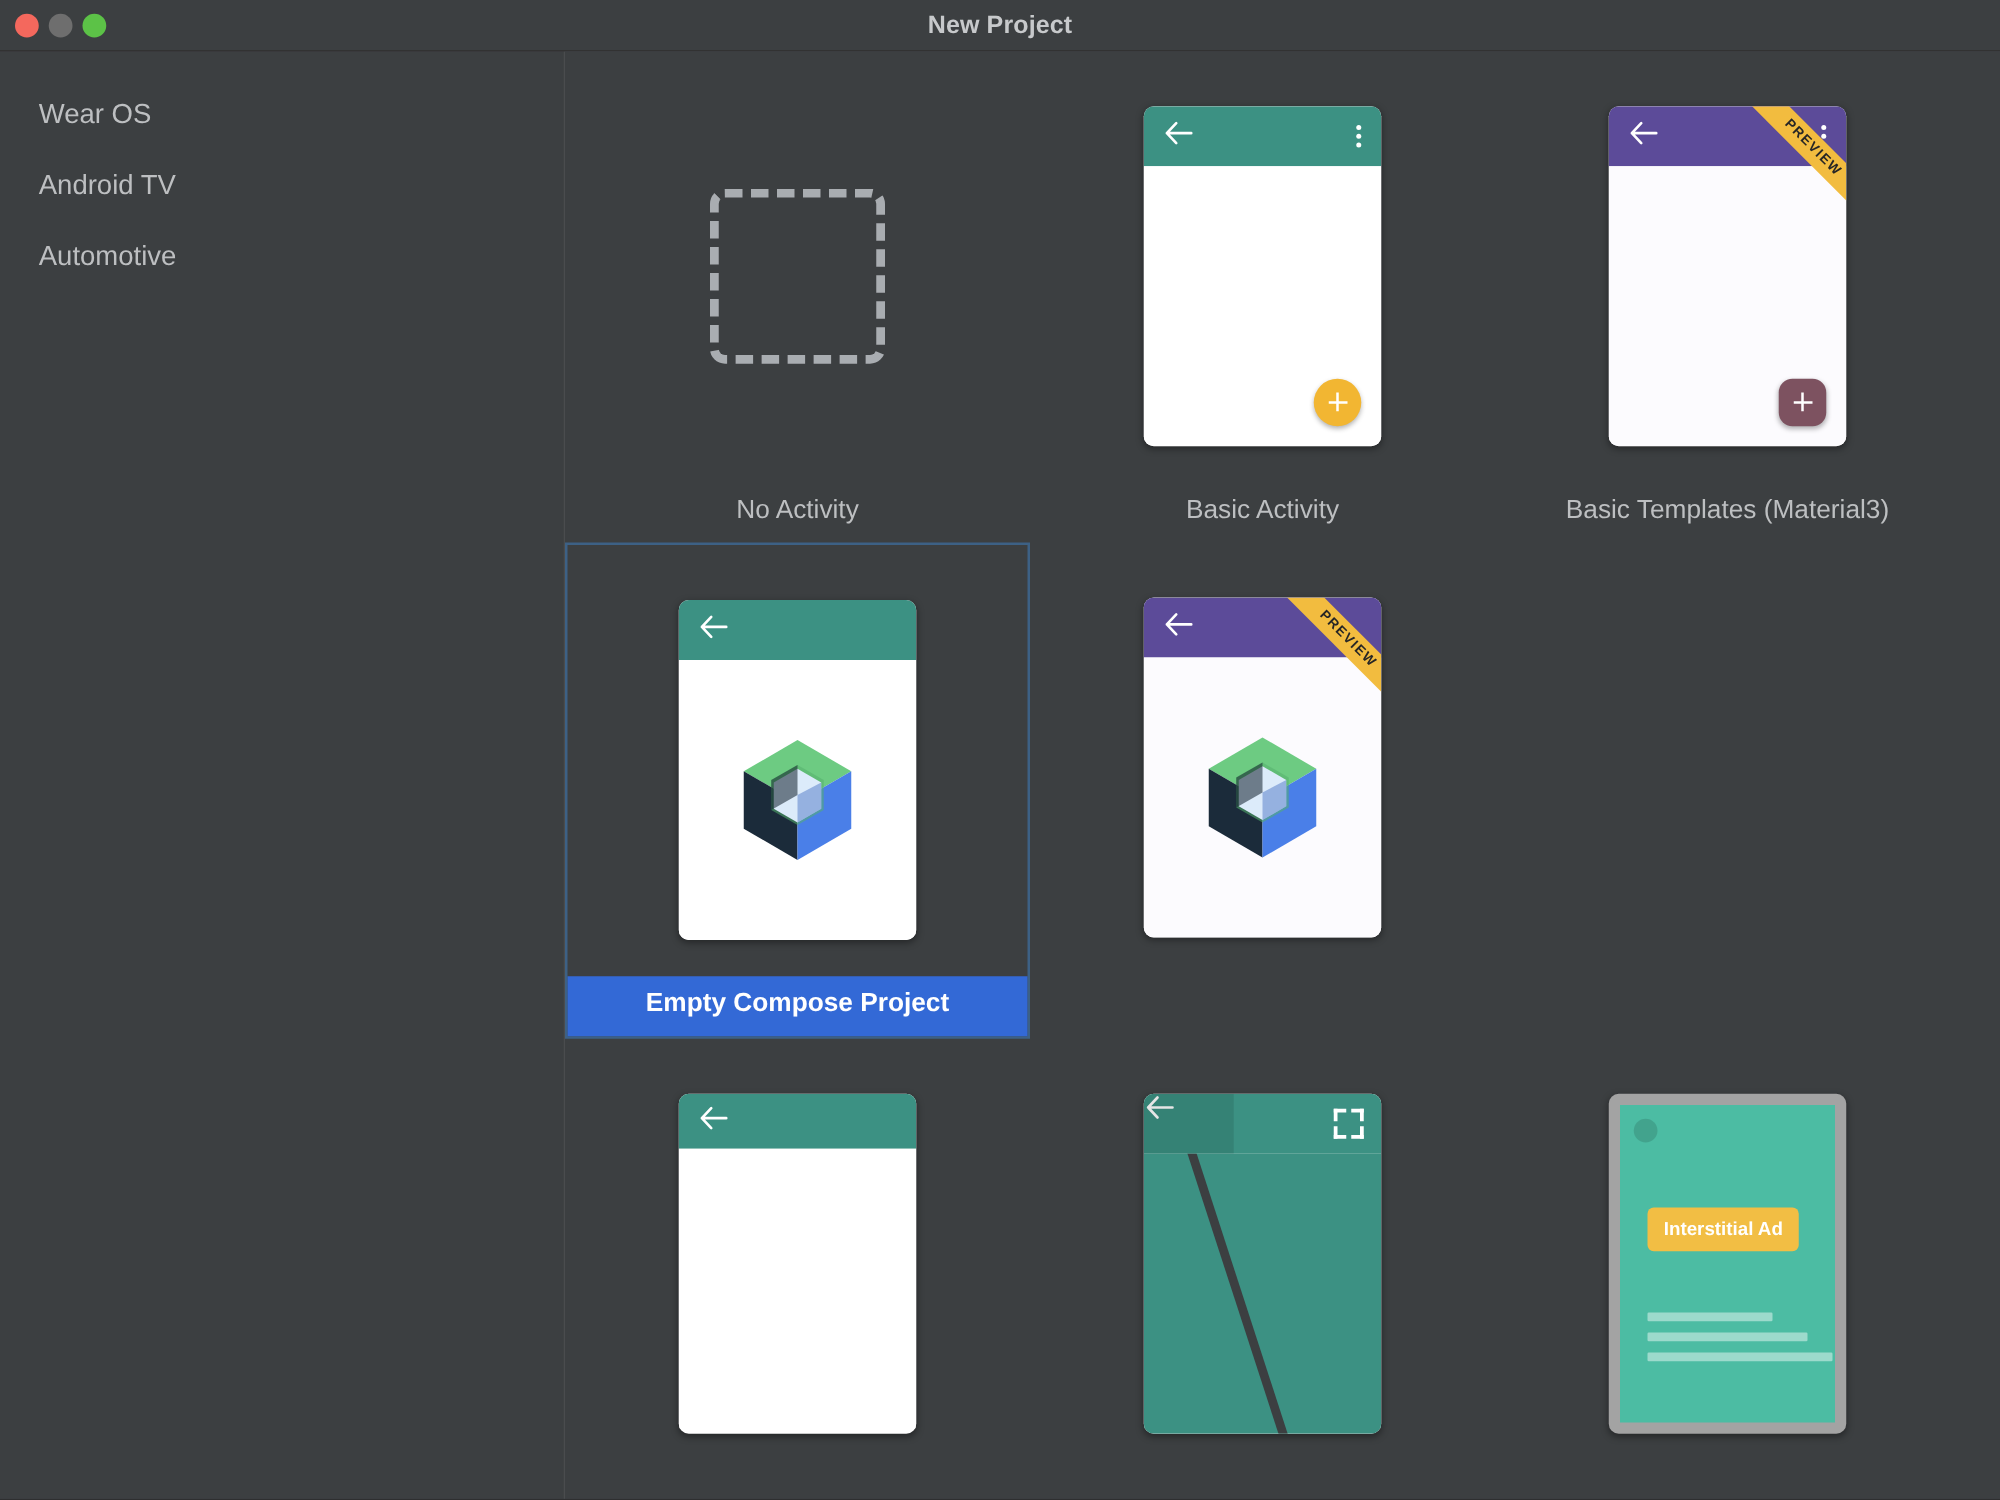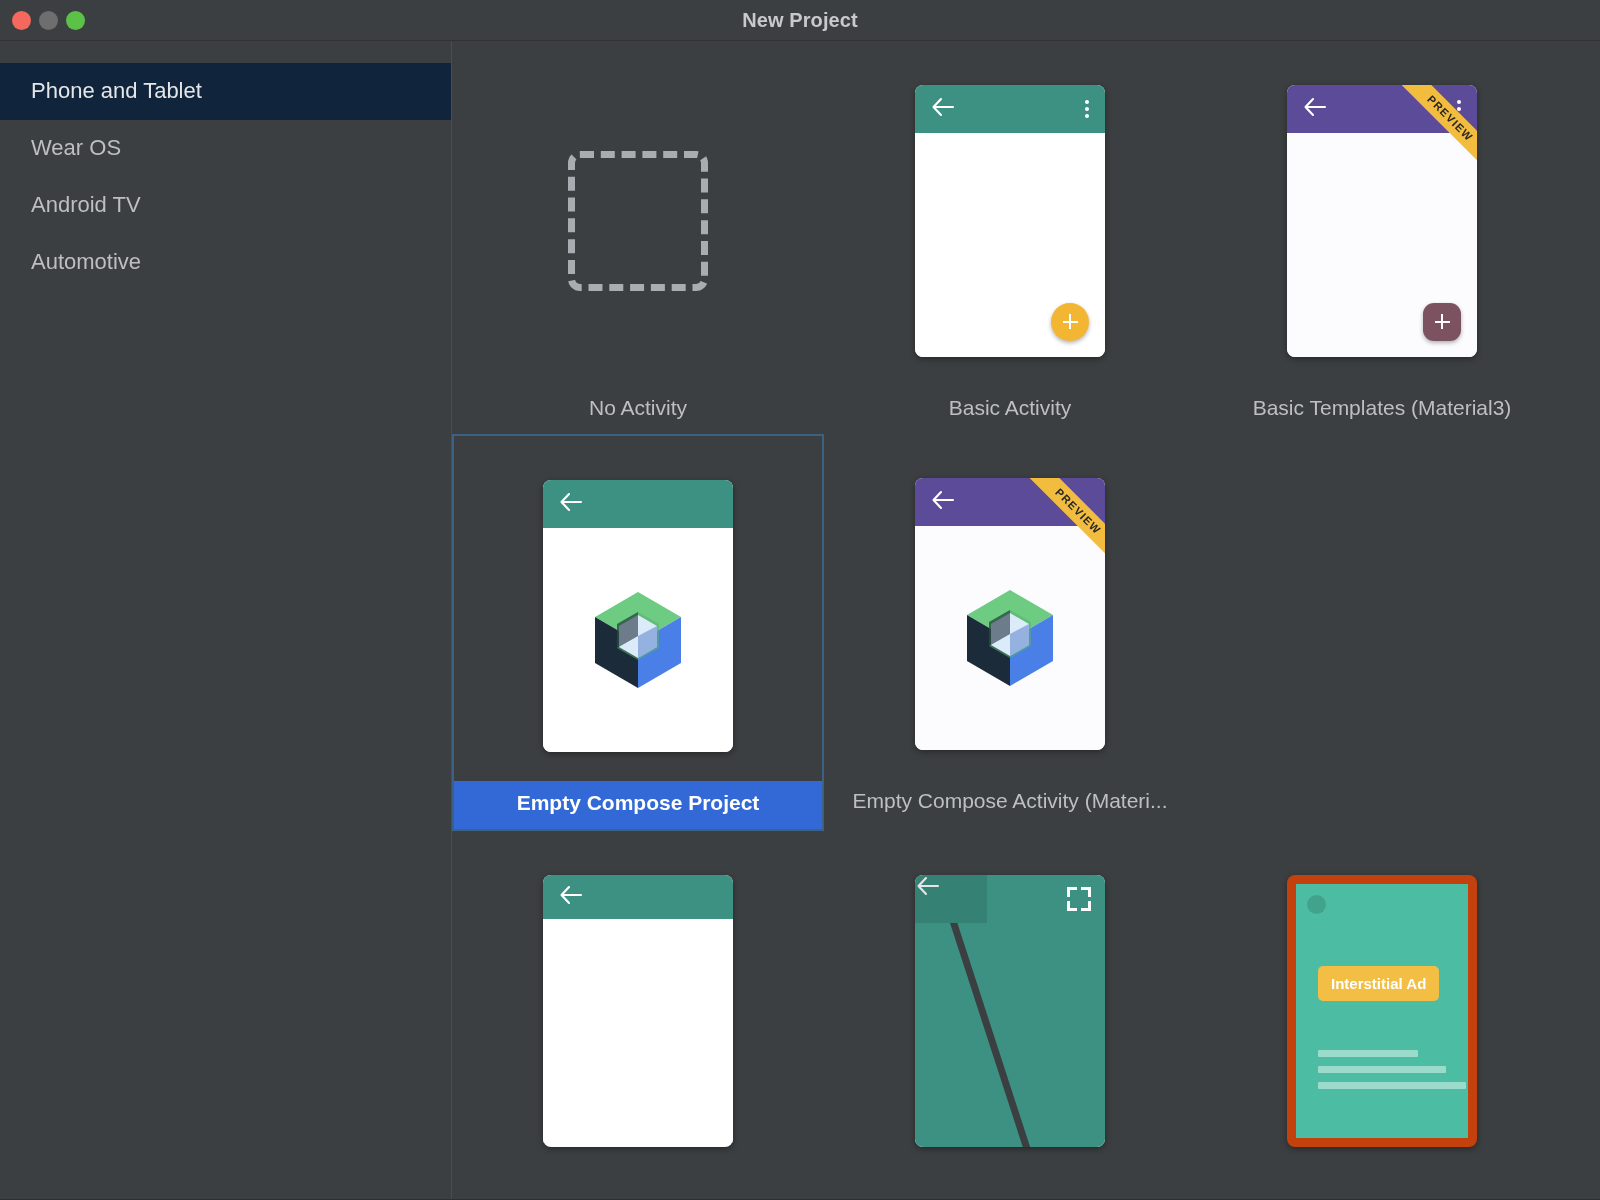--- a/index.html
+++ b/index.html
@@ -262,21 +262,21 @@
     width: 7px;
     height: 420px;
     background: #3C3F41;
     top: -40px;
     left: 22px;
     transform: rotate(-18deg);
     transform-origin: top left;
   }
 
   
-  .phone.ads { background: #c2410c; padding: 9px; }
+  .phone.ads { background: #a3a3a3; padding: 9px; }
   .ads-inner {
     position: relative;
     width: 100%; height: 100%;
     background: #4CBCA3;
   }
   .ads-dot {
     position: absolute; left: 11px; top: 11px;
     width: 19px; height: 19px; border-radius: 50%;
     background: rgba(0,0,0,0.13);
   }
@@ -346,21 +346,20 @@
       <span class="light red"></span>
       <span class="light yellow"></span>
       <span class="light green"></span>
     </div>
     <div class="window-title">New Project</div>
   </div>
 
   <div class="body-row">
 
     <div class="sidebar">
-      <div class="side-item selected">Phone and Tablet</div>
       <div class="side-item">Wear OS</div>
       <div class="side-item">Android TV</div>
       <div class="side-item">Automotive</div>
     </div>
 
     <div class="main">
       <div class="grid">
 
         <div class="row">
 
@@ -478,21 +477,20 @@
                       <polygon points="26,34 47,22 47,46 26,58" fill="#12202D" opacity="0.55"></polygon>
                       <polygon points="66,36 66,57 47,68 47,46" fill="#3D6BC2" opacity="0.45"></polygon>
                     </svg>
                   </div>
                 </div>
                 <div class="ribbon">
                   <div class="band">PREVIEW</div>
                 </div>
               </div>
             </div>
-            <div class="cell-label">Empty Compose Activity (Materi...</div>
           </div>
         </div>
 
         <div class="row">
 
           <div class="cell">
             <div class="thumb-wrap">
               <div class="phone">
                 <div class="appbar small">
                   <span class="back">

